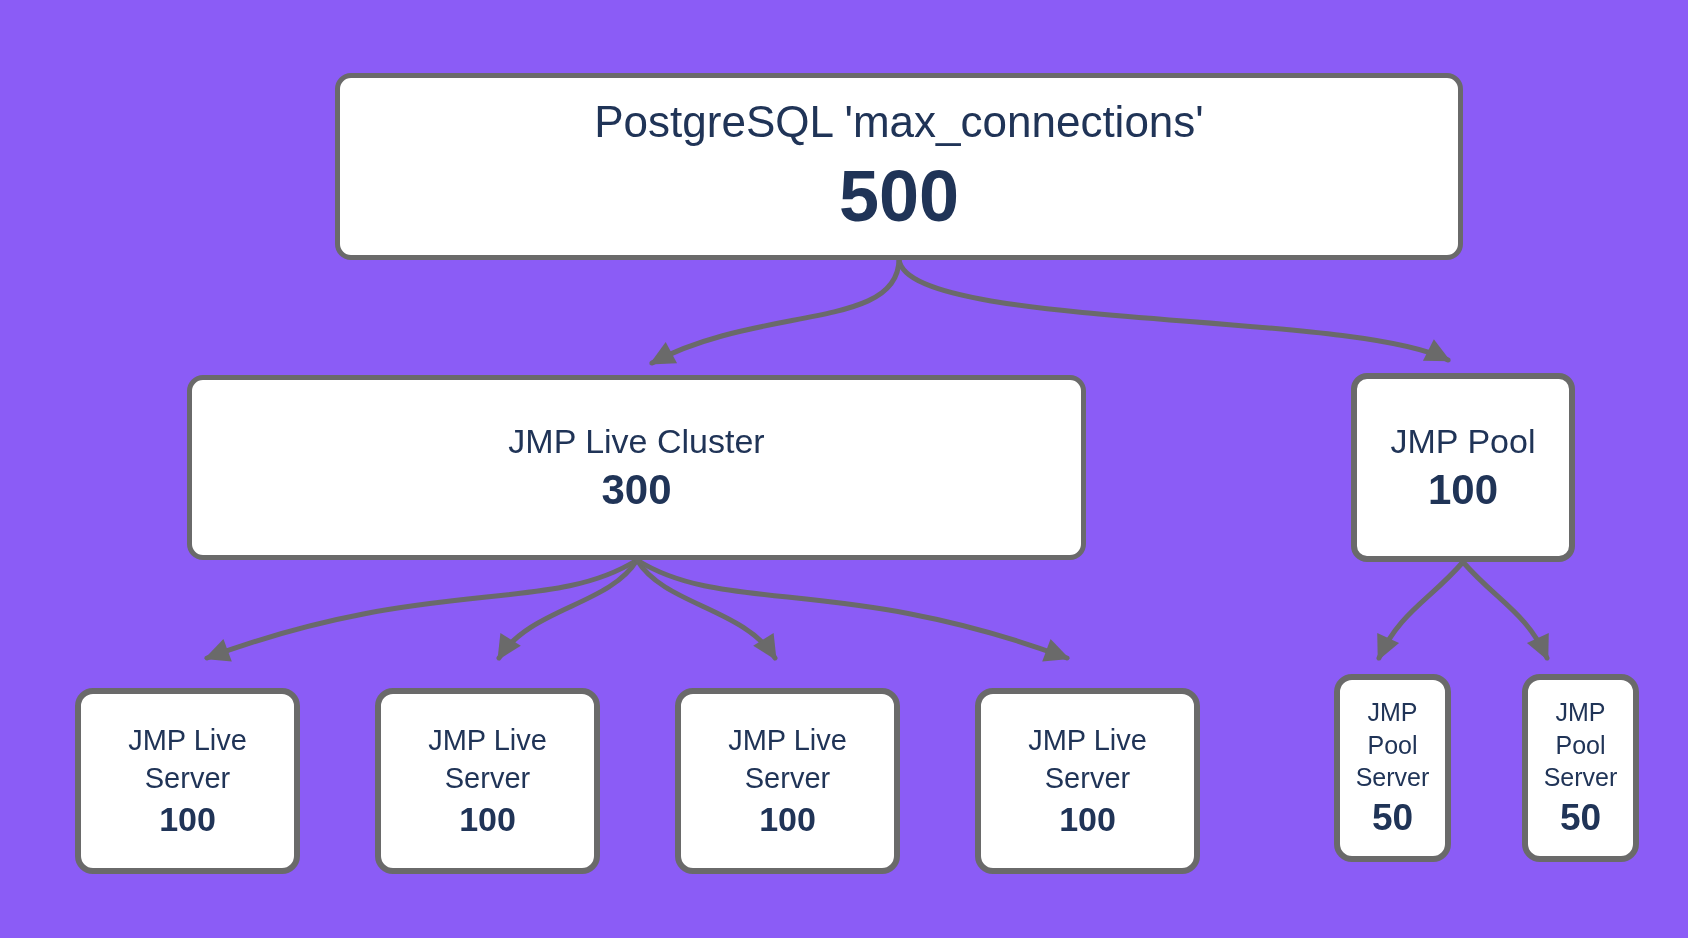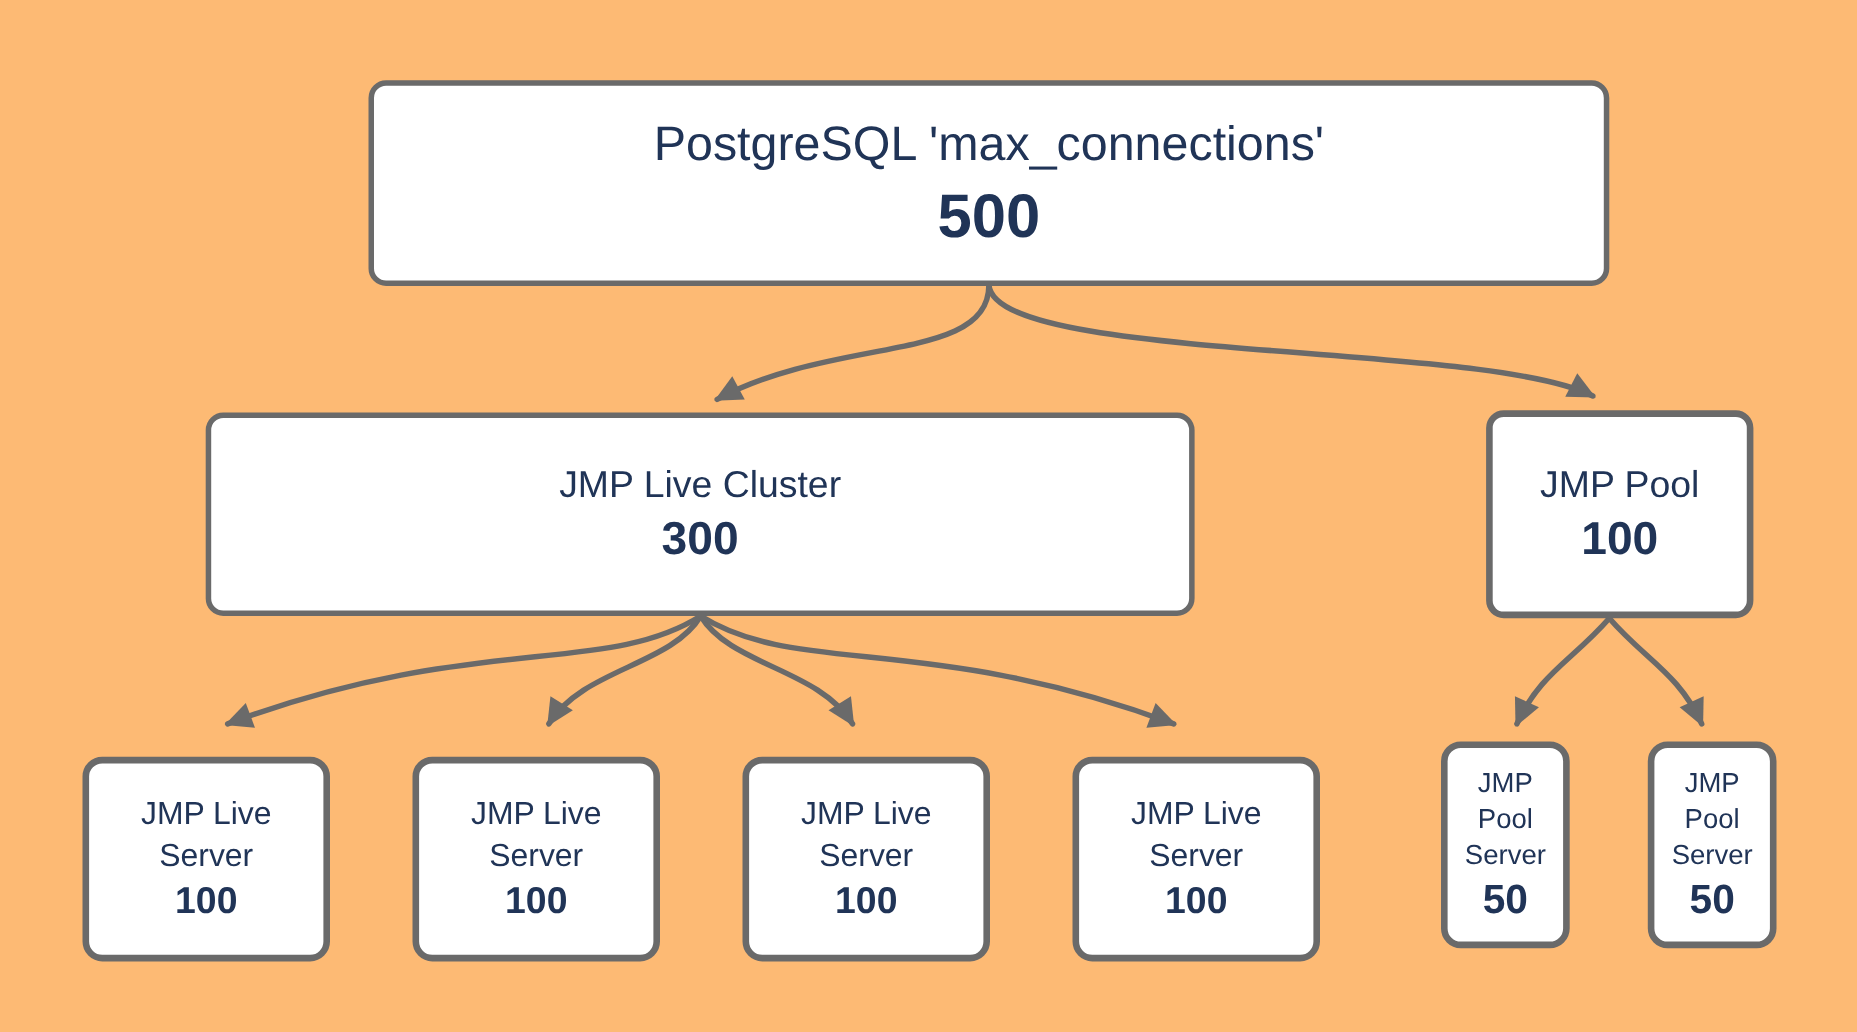--- a/index.html
+++ b/index.html
@@ -5,21 +5,21 @@
   html, body {
     margin: 0;
     padding: 0;
     background: #ffffff;
     font-family: "Liberation Sans", "DejaVu Sans", sans-serif;
   }
   .canvas {
     position: relative;
     width: 1688px;
     height: 938px;
-    background: #fdba74;
+    background: #8b5cf6;
     overflow: hidden;
   }
   .edges {
     position: absolute;
     left: 0; top: 0;
     width: 1688px;
     height: 938px;
     pointer-events: none;
   }
   .node {
@@ -33,37 +33,37 @@
     align-items: center;
     justify-content: center;
     text-align: center;
     color: #203457;
   }
   .node .label { font-weight: 400; }
   .node .value { font-weight: 700; }
 
   .node-root       { left: 335px;  top: 73px;  width: 1128px; height: 187px; }
   .node-root .label { font-size: 44px; line-height: 1.25; }
-  .node-root .value { font-size: 56px; line-height: 1.2; margin-top: 4px; }
+  .node-root .value { font-size: 72px; line-height: 1.2; margin-top: 4px; }
 
   .node-cluster    { left: 187px;  top: 375px; width: 899px;  height: 185px; }
-  .node-pool       { left: 1351px; top: 373px; width: 243px;  height: 189px; border-width: 6px; }
+  .node-pool       { left: 1351px; top: 373px; width: 224px;  height: 189px; border-width: 6px; }
   .node-cluster .label, .node-pool .label { font-size: 34px; line-height: 1.3; }
   .node-cluster .value, .node-pool .value { font-size: 42px; line-height: 1.2; margin-top: 2px; }
 
   .node-leaf       { top: 674px; width: 225px; height: 186px; border-width: 6px; border-radius: 18px; margin-top: 14px; }
   .node-leaf .label { font-size: 29px; line-height: 1.3; padding: 0 22px; }
   .node-leaf .value { font-size: 34px; line-height: 1.2; margin-top: 2px; }
 
   .node-leaf-1 { left: 75px; }
   .node-leaf-2 { left: 375px; }
   .node-leaf-3 { left: 675px; }
   .node-leaf-4 { left: 975px; }
 
-  .node-pool-leaf  { top: 674px; width: 117px; height: 188px; border-width: 6px; border-radius: 18px; }
+  .node-pool-leaf  { top: 674px; width: 117px; height: 188px; border-width: 6px; border-radius: 18px; margin-left: 24px; }
   .node-pool-leaf .label { font-size: 25px; line-height: 1.3; padding: 0 10px; }
   .node-pool-leaf .value { font-size: 37px; line-height: 1.2; margin-top: 2px; }
   .node-pool-leaf-1 { left: 1310px; }
   .node-pool-leaf-2 { left: 1498px; }
 
   .edge-path {
     fill: none;
     stroke: #6a6a6a;
     stroke-width: 5;
     stroke-linecap: round;

